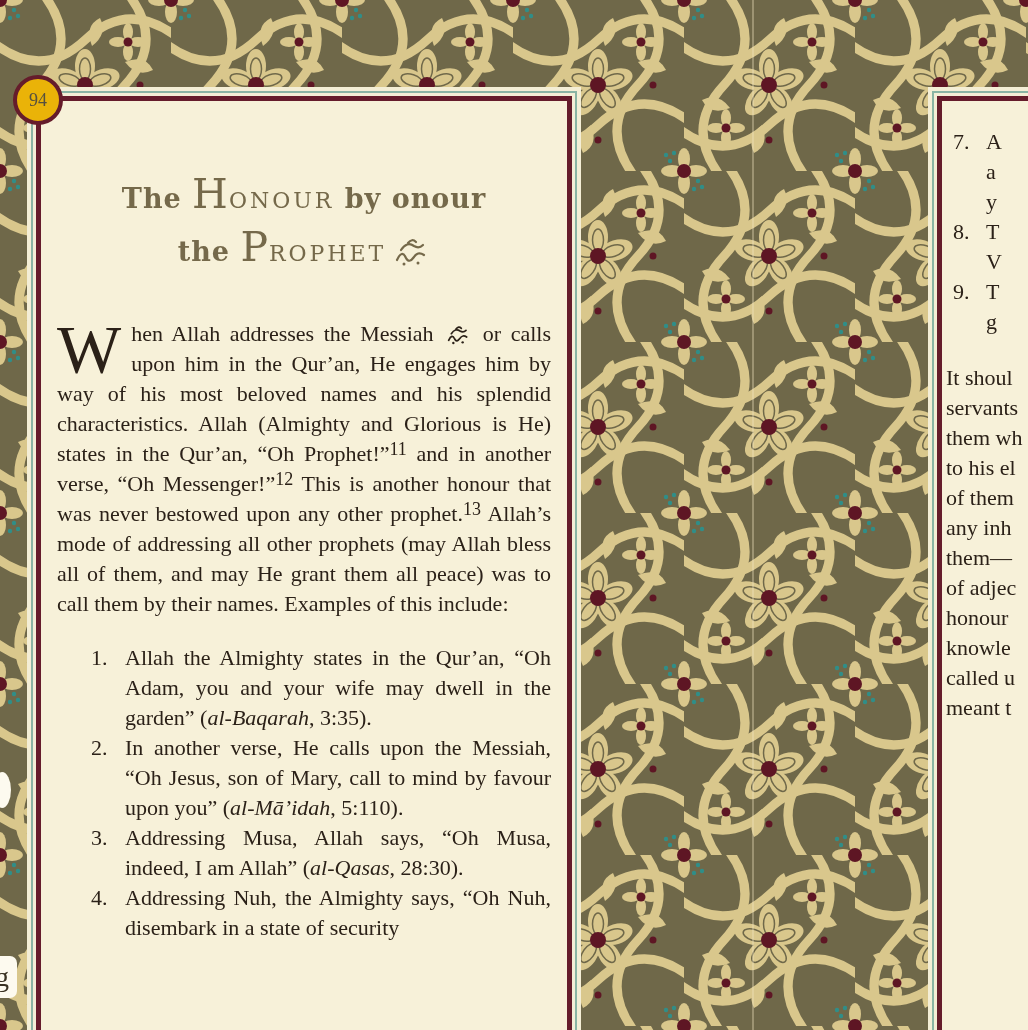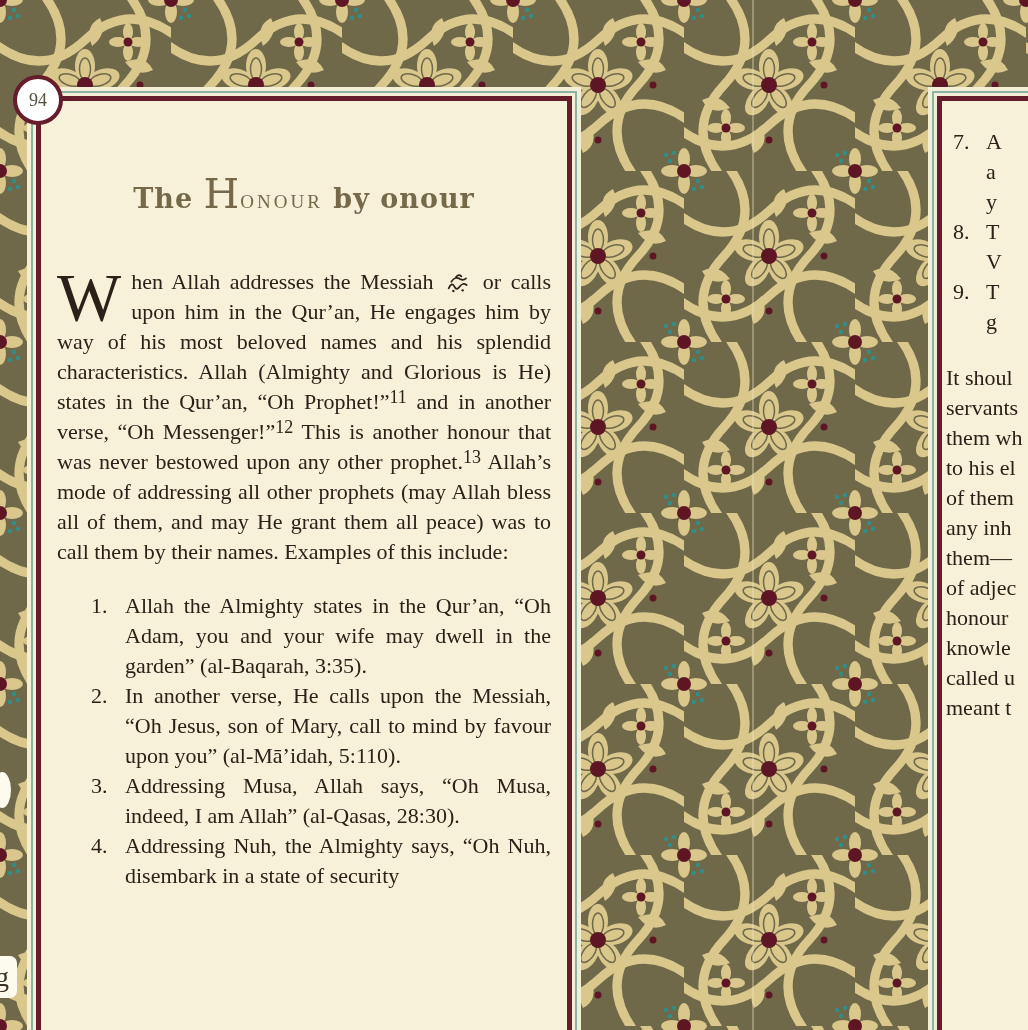--- a/index.html
+++ b/index.html
@@ -10,37 +10,37 @@
 
   
   .page{position:absolute;top:96px;height:1010px;background:#f7f1d9;
         border:5px solid #651c2b;box-sizing:content-box;
         box-shadow:0 0 0 3px #f4eed6, 0 0 0 5px #8ab4a4, 0 0 0 9px #f4eed6;z-index:2;}
   .page-left{left:36px;width:526px;}
   .page-right{left:937px;width:300px;}
 
   
   .badge{position:absolute;left:13px;top:75px;width:42px;height:42px;border-radius:50%;
-         background:#ffffff;border:4px solid #651c2b;display:flex;align-items:center;justify-content:center;
+         background:#eab308;border:4px solid #651c2b;display:flex;align-items:center;justify-content:center;
          font-size:18px;color:#56503f;z-index:4;}
 
   
   .lp-inner{padding:0 16px;box-sizing:border-box;width:100%;}
   .title-block{margin-top:70px;text-align:center;color:#75694a;
                font-family:"DejaVu Serif","Liberation Serif",serif;}
   .title-line{font-size:27px;line-height:46px;white-space:nowrap;}
   .t-lc{letter-spacing:1px;font-weight:bold;}
   .t-big{font-size:41px;letter-spacing:1px;}
-  .t-sc{font-size:19px;text-transform:uppercase;letter-spacing:3px;font-family:Liberation Serif, serif;}
+  .t-sc{font-size:22px;text-transform:uppercase;letter-spacing:3px;}
   .pbuh-title{vertical-align:-6px;margin-left:6px;}
 
   .body-text{margin:42px 0 0 0;font-size:22px;line-height:30px;color:#2b2118;text-align:justify;}
   .dropcap{float:left;font-size:68px;line-height:52px;padding:4px 10px 0 0;color:#2b2118;}
   sup{font-size:18px;line-height:0;vertical-align:6px;}
-  .it{}
+  .it{font-style:italic;}
   .pbuh-inline{vertical-align:-4px;margin:0 2px;}
 
   .list{margin-top:24px;padding-left:34px;}
   .li{display:flex;font-size:22px;line-height:30px;color:#2b2118;}
   .li .num{flex:none;width:34px;}
   .li .li-text{flex:1;text-align:justify;}
 
   
   .rp-inner{padding:26px 0 0 4px;font-size:22px;line-height:30px;color:#2b2118;}
   .rp-row{display:flex;white-space:nowrap;}
@@ -148,20 +148,29 @@
   <div class="edge-blob"></div>
   <div class="edge-glyph">
     <span>g</span>
   </div>
 
   <div class="page page-left">
     <div class="lp-inner">
 
       <div class="title-block">
         <div class="title-line"><span class="t-lc">The </span><span class="t-big">H</span><span class="t-sc">onour</span><span class="t-lc"> by onour</span></div>
+        <div class="title-line"><span class="t-lc">the </span><span class="t-big">P</span><span class="t-sc">rophet</span><svg class="pbuh-title" width="38" height="30" viewBox="0 0 36 30">
+              <g fill="none" stroke="#75694a" stroke-width="2.2" stroke-linecap="round">
+                <path d="M4 23 q5 -11 9 -2 q3 6 8 -1 q4 -6 10 -2"></path>
+                <path d="M8 13 q6 -9 13 -4 q5 3 9 -1"></path>
+                <path d="M15 6 q4 -5 8 -1"></path>
+              </g>
+              <circle cx="11" cy="27" r="1.5" fill="#75694a"></circle>
+              <circle cx="25" cy="26" r="1.5" fill="#75694a"></circle>
+            </svg></div>
       </div>
 
       <p class="body-text"><span class="dropcap">W</span><span>hen Allah addresses the Messiah </span><svg class="pbuh-inline" width="26" height="20" viewBox="0 0 36 30">
             <g fill="none" stroke="#2b2118" stroke-width="2.6" stroke-linecap="round">
               <path d="M4 23 q5 -11 9 -2 q3 6 8 -1 q4 -6 10 -2"></path>
               <path d="M8 13 q6 -9 13 -4 q5 3 9 -1"></path>
               <path d="M15 6 q4 -5 8 -1"></path>
             </g>
             <circle cx="11" cy="27" r="1.8" fill="#2b2118"></circle>
             <circle cx="25" cy="26" r="1.8" fill="#2b2118"></circle>

